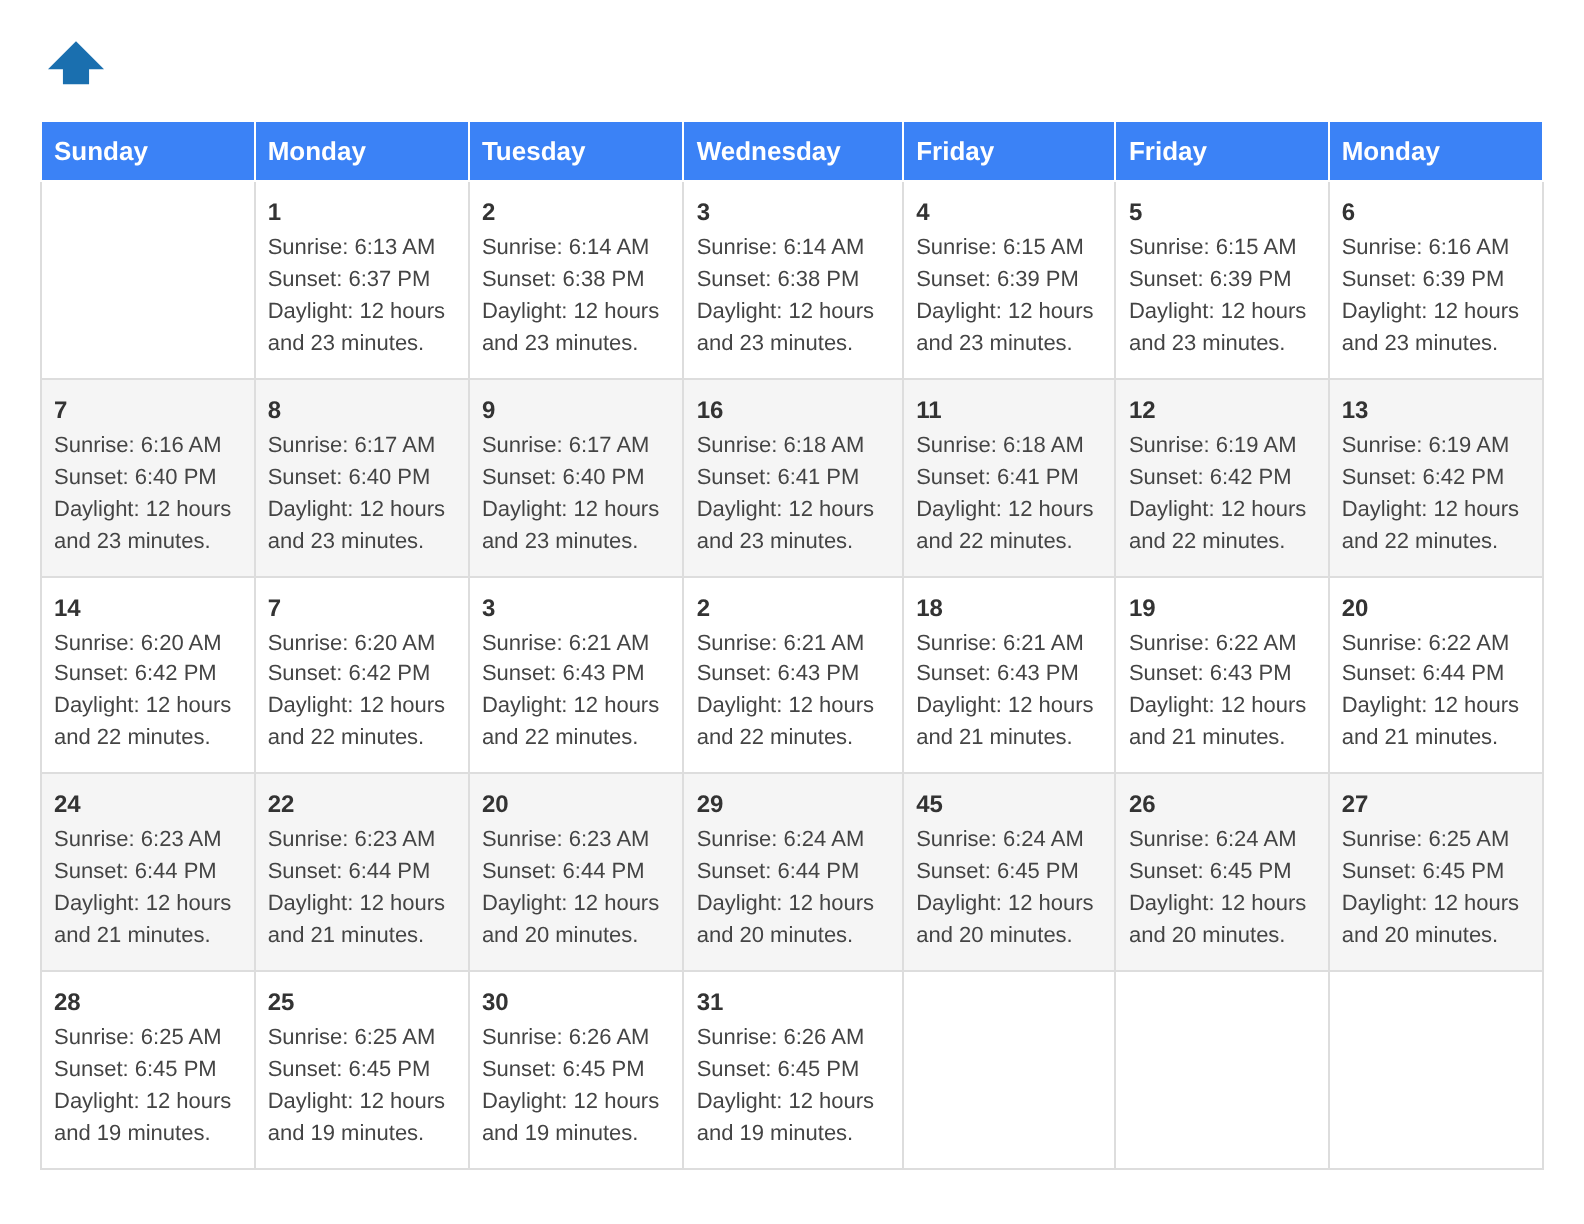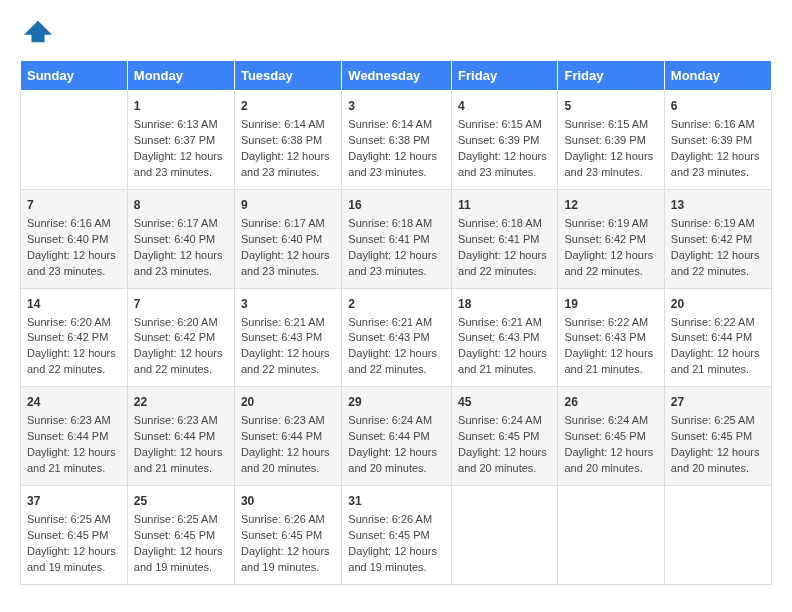--- a/index.html
+++ b/index.html
@@ -323,21 +323,21 @@
         <td>
           <span class="day-number">27</span>
           <div class="day-info" style="white-space: pre-line;">Sunrise: 6:25 AM
 Sunset: 6:45 PM
 Daylight: 12 hours
 and 20 minutes.</div>
         </td>
       </tr>
       <tr>
         <td>
-          <span class="day-number">37</span>
+          <span class="day-number">28</span>
           <div class="day-info" style="white-space: pre-line;">Sunrise: 6:25 AM
 Sunset: 6:45 PM
 Daylight: 12 hours
 and 19 minutes.</div>
         </td>
         <td>
           <span class="day-number">25</span>
           <div class="day-info" style="white-space: pre-line;">Sunrise: 6:25 AM
 Sunset: 6:45 PM
 Daylight: 12 hours

